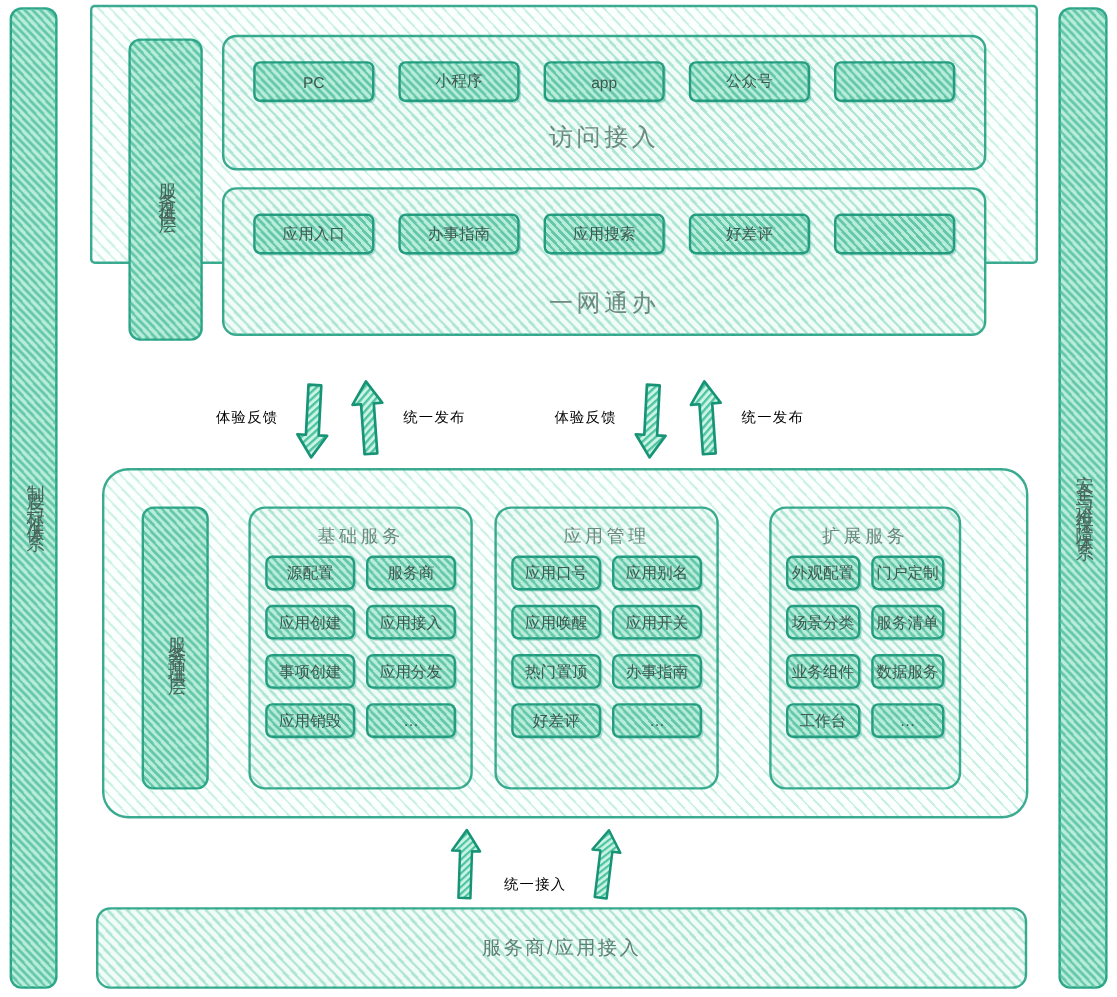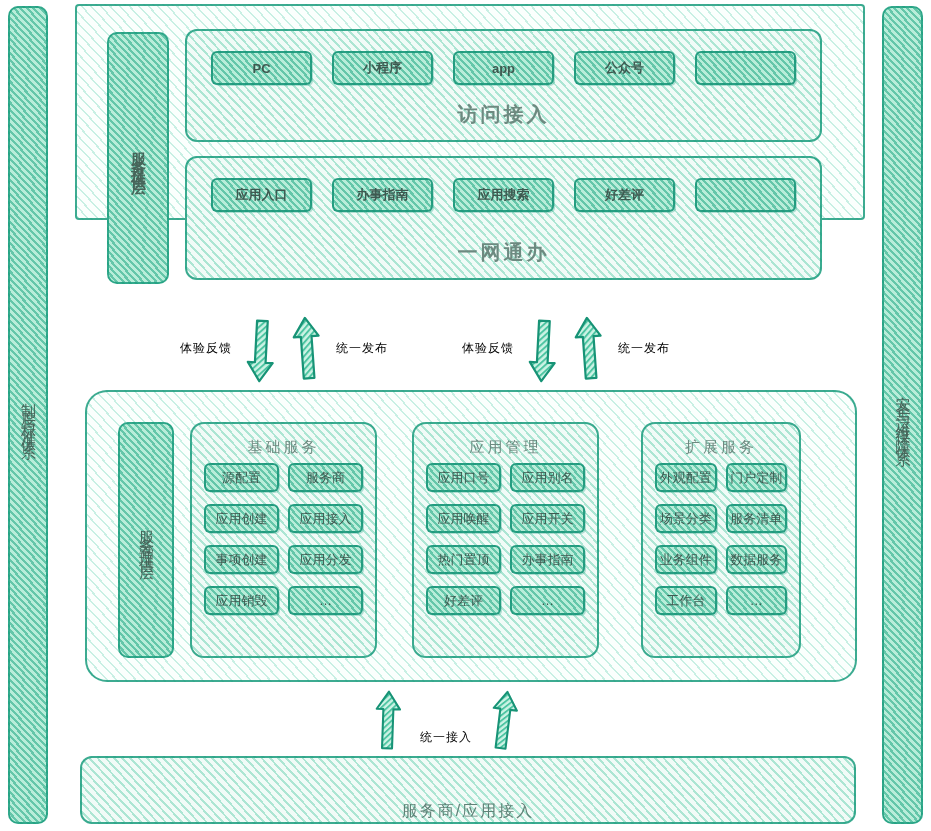--- a/index.html
+++ b/index.html
@@ -49,21 +49,20 @@
     letter-spacing: 7px;
     color: #47655a;
     font-size: 15px;
   }
 
   
   .top-container {
     position: absolute;
     left: 75px; top: 4px; width: 790px; height: 216px;
     border-radius: 4px;
-    font-weight: bold;
   }
   .side-label {
     position: absolute;
     display: flex; align-items: center; justify-content: center;
     border-radius: 10px;
   }
   .top-container .side-label { left: 30px; top: 26px; width: 62px; height: 252px; }
   .row-box {
     position: absolute;
     left: 108px; width: 637px;
@@ -109,21 +108,21 @@
   .mid-container {
     position: absolute;
     left: 85px; top: 390px; width: 772px; height: 292px;
     border-radius: 22px;
   }
   .mid-container .side-label { left: 31px; top: 30px; width: 56px; height: 236px; }
   .group {
     position: absolute; top: 30px; height: 236px;
     border-radius: 14px;
   }
-  .group.gA { left: 103px; width: 187px; }
+  .group.gA { left: 120px; width: 187px; }
   .group.gB { left: 325px; width: 187px; }
   .group.gC { left: 554px; width: 160px; }
   .group-title {
     margin-top: 14px; text-align: center;
     color: #6d8a80; font-size: 15px; letter-spacing: 3px;
   }
   .group-grid {
     display: grid;
     grid-template-columns: 1fr 1fr;
     gap: 12px 9px;
@@ -136,21 +135,21 @@
     position: absolute;
     left: 372px; top: 688px;
     display: flex; align-items: flex-end; gap: 16px;
     height: 62px;
   }
   .bottom-arrows .arrow-label { margin-bottom: 4px; margin-top: 22px; }
   .bottom-bar {
     position: absolute;
     left: 80px; top: 756px; width: 776px; height: 68px;
     border-radius: 12px;
-    display: flex; align-items: flex-end; justify-content: center;
+    display: flex; align-items: center; justify-content: center;
     color: #5f8277; font-size: 16px; letter-spacing: 2px;
   }
 </style>
 </head>
 <body>
 
 <svg width="0" height="0" style="position:absolute">
   <defs>
     <pattern id="hatchPat" width="5" height="5" patternUnits="userSpaceOnUse" patternTransform="rotate(45)">
       <rect width="5" height="5" fill="#cdf3e5"></rect>

